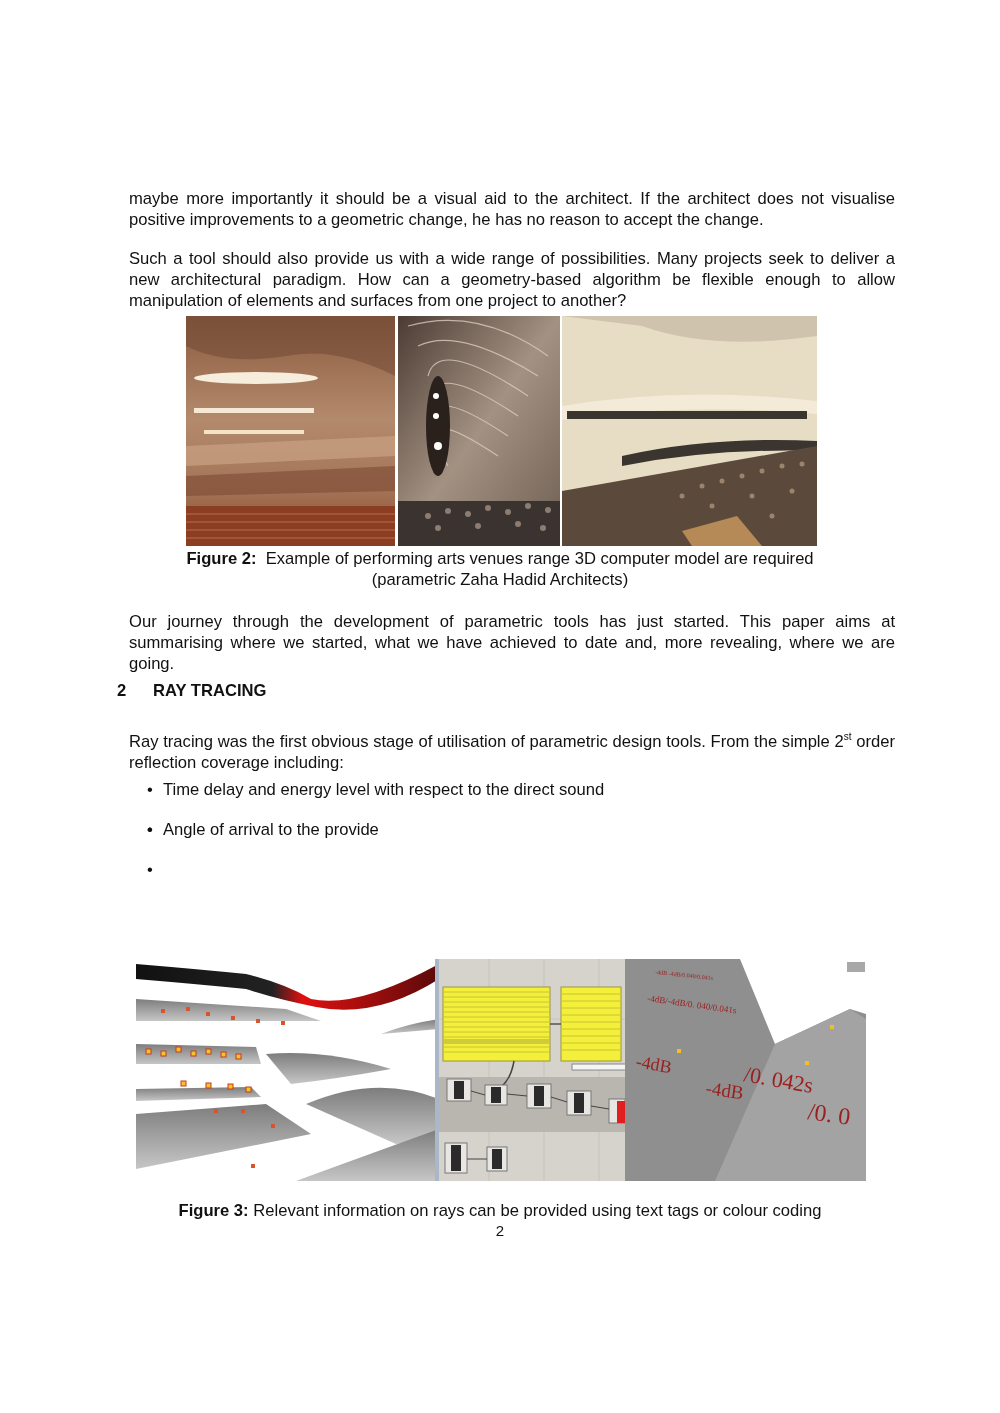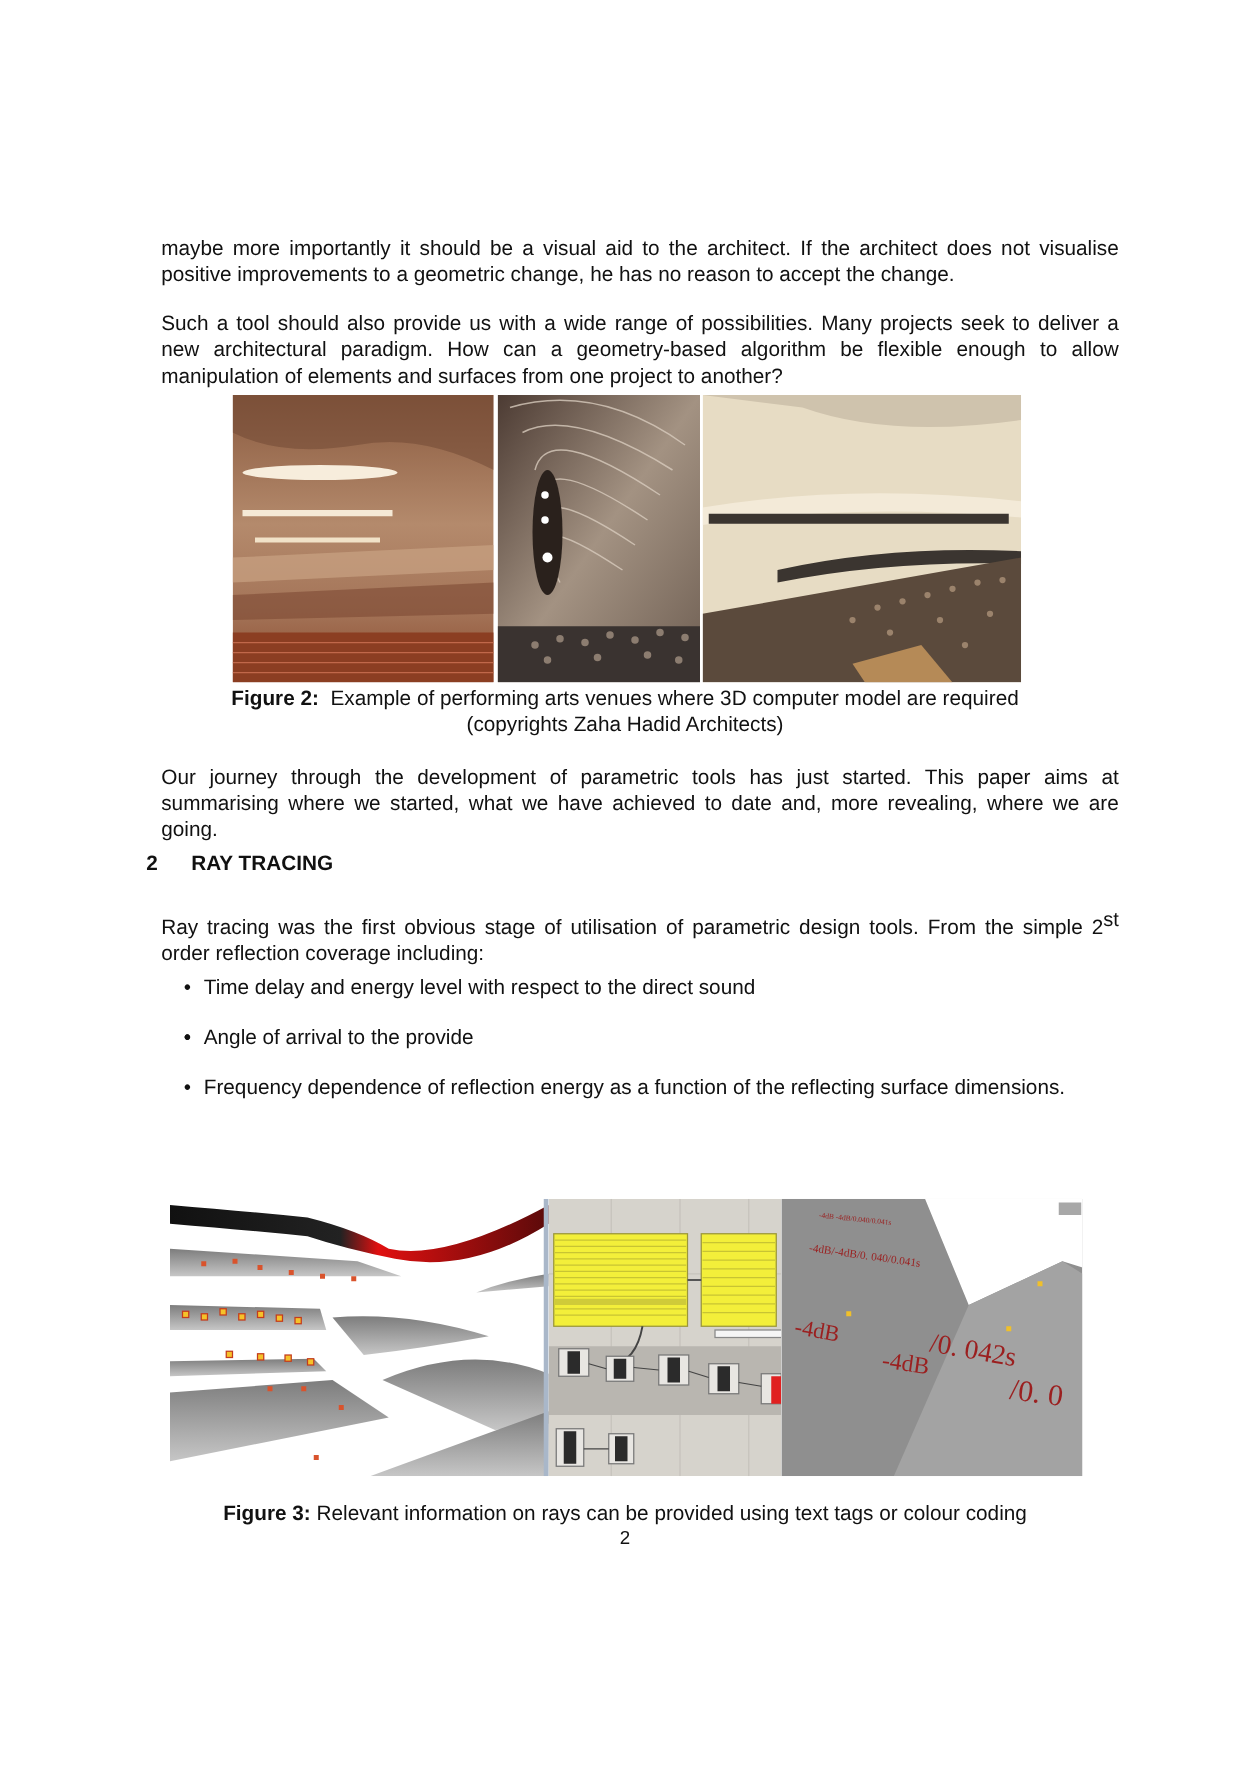--- a/index.html
+++ b/index.html
@@ -10,21 +10,21 @@
   .para.last-left { text-align-last: left; }
   .heading { position: absolute; left: 117px; top: 681px; font-size: 16.6px; font-weight: bold; }
   .heading .num { display: inline-block; width: 36px; }
   .bullets { position: absolute; left: 145px; top: 780px; width: 738px; margin: 0; padding: 0; list-style: none; }
   .bullets li { position: relative; padding-left: 18px; font-size: 16.6px; line-height: 20.8px; text-align: justify; }
   .bullets li .dot { position: absolute; left: 2px; top: 0; }
   .caption { position: absolute; left: 117px; width: 766px; text-align: center; font-size: 16.6px; line-height: 20.8px; }
   .caption b { font-weight: bold; }
   .fig2 { position: absolute; top: 316px; height: 230px; overflow: hidden; }
   .fig3 { position: absolute; top: 959px; height: 222px; overflow: hidden; }
-  sup { font-size: 16px; line-height: 0; vertical-align: super; }
+  sup { font-size: 10px; line-height: 0; vertical-align: super; }
   .pagenum { position: absolute; top: 1222px; left: 0; width: 1000px; text-align: center; font-size: 15px; }
   svg { display: block; }
 </style>
 </head>
 <body>
 
 <p class="para" style="top:177px;">maybe more importantly it should be a visual aid to the architect. If the architect does not visualise positive improvements to a geometric change, he has no reason to accept the change.</p>
 <p class="para" style="top:237px;">Such a tool should also provide us with a wide range of possibilities. Many projects seek to deliver a new architectural paradigm. How can a geometry-based algorithm be flexible enough to allow manipulation of elements and surfaces from one project to another?</p>
 
 <div class="fig2" style="left:186px; width:209px;">
@@ -111,37 +111,37 @@
         <circle cx="190" cy="180" r="2.5"></circle>
       <circle cx="230" cy="175" r="2.5"></circle>
         <circle cx="210" cy="200" r="2.5"></circle>
         <circle cx="170" cy="205" r="2.5"></circle>
     </g>
     <path d="M120,215 L175,200 L200,230 L130,230 Z" fill="#b58a57"></path>
   </svg>
 </div>
 
 <div class="caption" style="top:549px;">
-  <b>Figure 2:</b>&nbsp; <span>Example of performing arts venues where 3D computer model are required</span><br>
-  <span>(copyrights Zaha Hadid Architects)</span>
+  <b>Figure 2:</b>&nbsp; <span>Example of performing arts venues range 3D computer model are required</span><br>
+  <span>(parametric Zaha Hadid Architects)</span>
 </div>
 
 <p class="para" style="top:600px;">Our journey through the development of parametric tools has just started. This paper aims at summarising where we started, what we have achieved to date and, more revealing, where we are going.</p>
 
 <div class="heading">
   <span class="num">2</span><span>RAY TRACING</span>
 </div>
 
 <p class="para last-left" style="top:720px;"><span>Ray tracing was the first obvious stage of utilisation of parametric design tools. From the simple 2</span><sup>st</sup><span> order reflection coverage including:</span></p>
 
 <ul class="bullets">
   <li style="margin-bottom:19px;"><span class="dot">•</span><span>Time delay and energy level with respect to the direct sound</span></li>
   <li style="margin-bottom:19px;"><span class="dot">•</span></li>
   <li style="margin-bottom:19px;"><span class="dot">•</span><span>Angle of arrival to the provide</span></li>
-  <li><span class="dot">•</span><span>Frequency dependence of reflection energy as a function of the reflecting surface dimensions.</span></li>
+  <li><span class="dot">•</span></li>
 </ul>
 
 <div class="fig3" style="left:136px; width:303px;">
   <svg width="303" height="222" viewBox="0 0 303 222">
     <defs>
       <linearGradient id="r1" x1="0" y1="0" x2="1" y2="0">
         <stop offset="0" stop-color="#111"></stop>
           <stop offset="0.45" stop-color="#222"></stop>
           <stop offset="0.55" stop-color="#e01010"></stop>
           <stop offset="1" stop-color="#5a0a0a"></stop>

